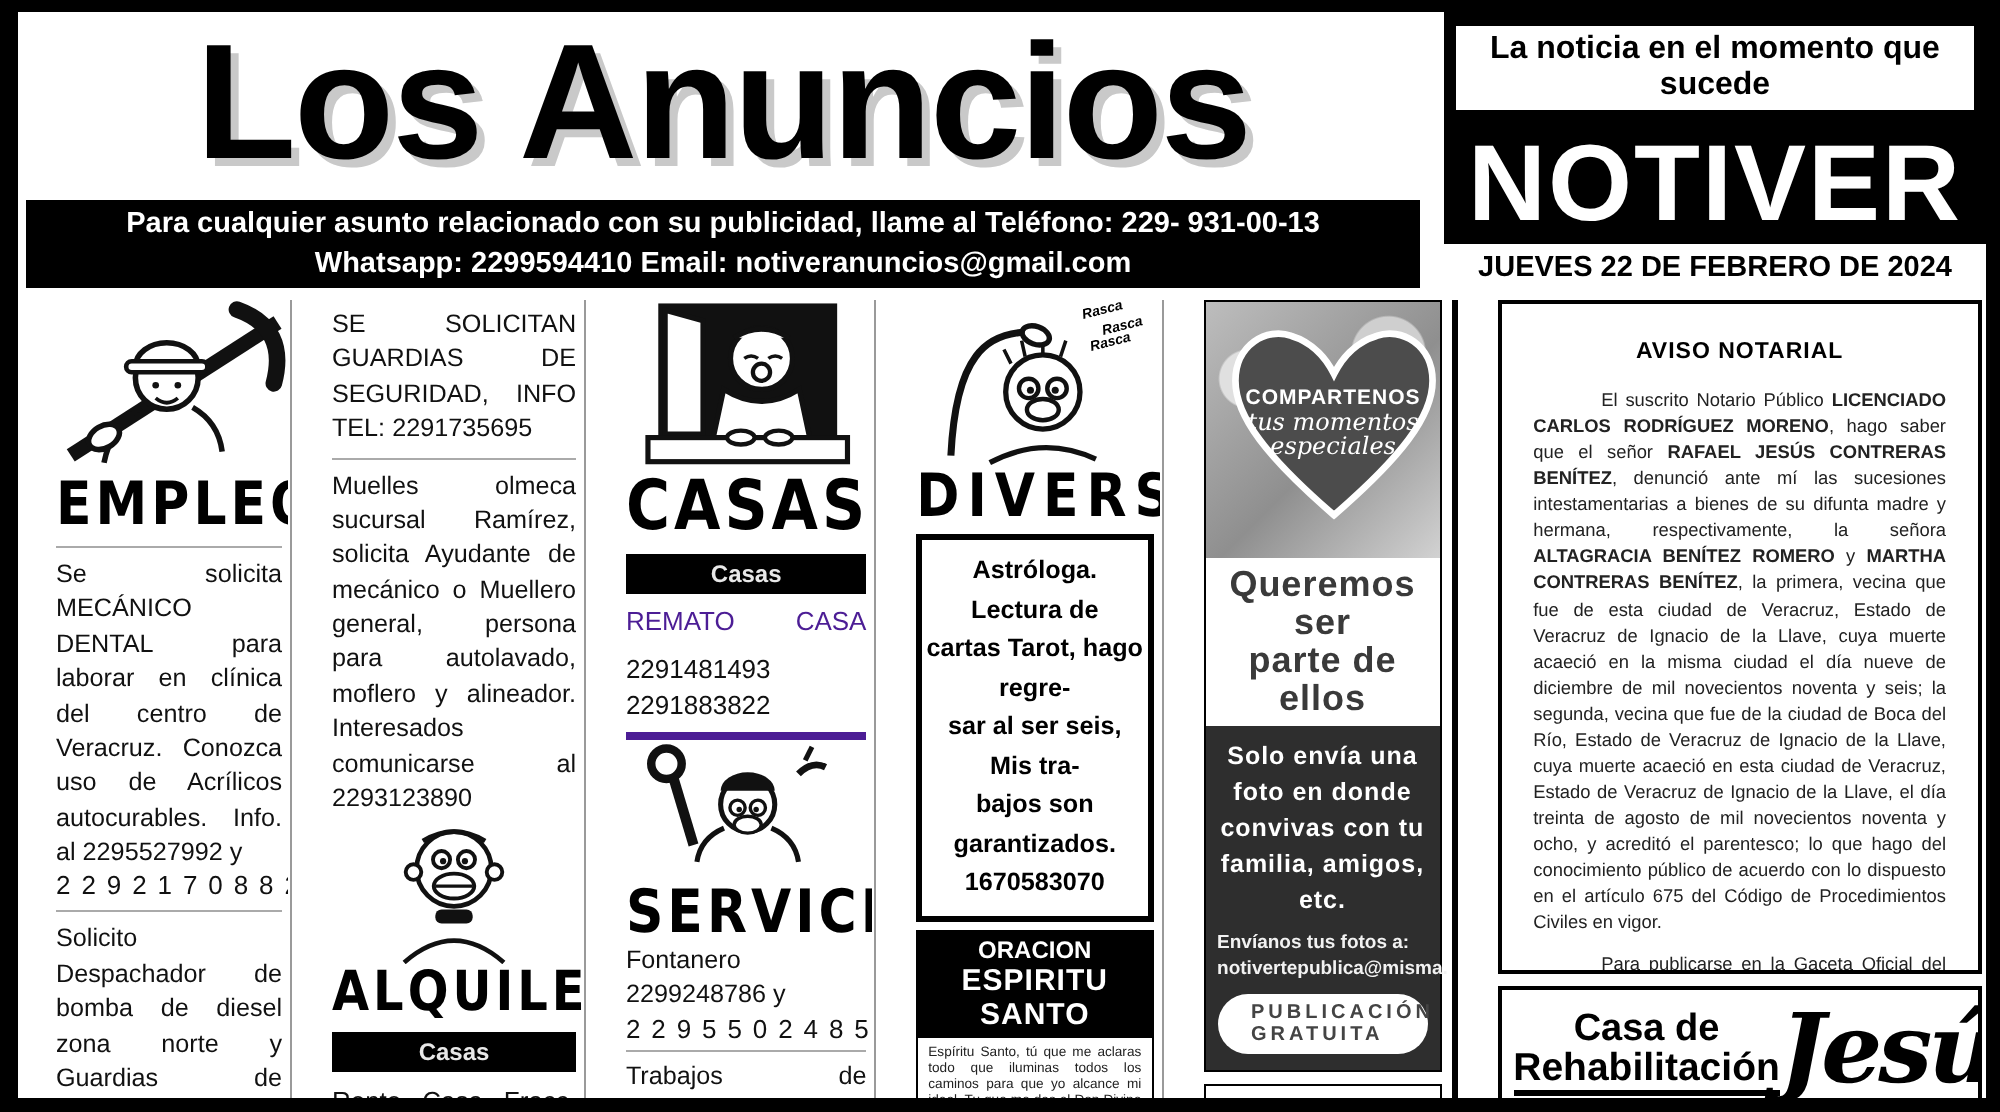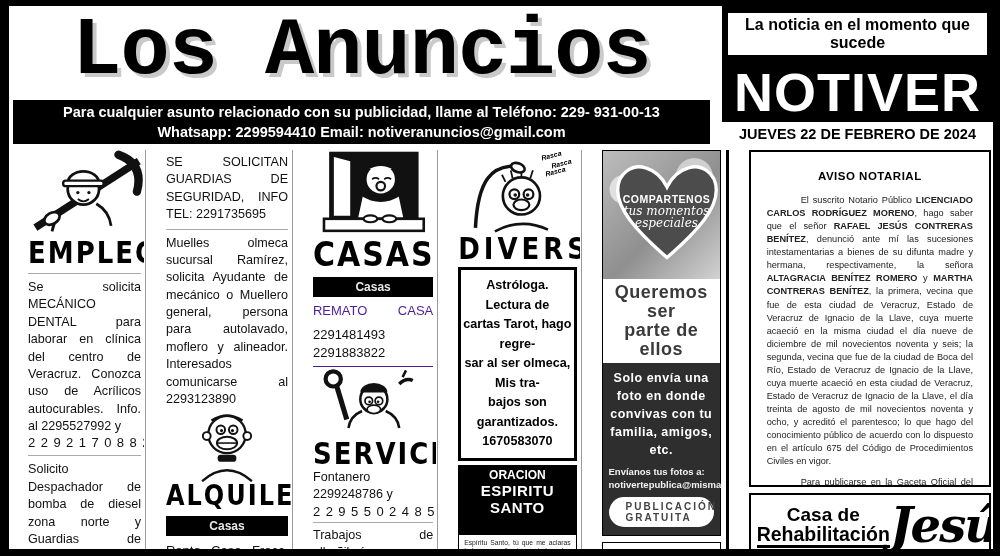--- a/index.html
+++ b/index.html
@@ -7,21 +7,21 @@
   .page { position:absolute; left:0; top:0; width:1000px; height:556px; background:#fff; overflow:hidden; }
   .frame { position:absolute; background:#000; z-index:40; }
   .frame.top{left:0;top:0;width:1000px;height:6px;}
   .frame.left{left:0;top:0;width:9px;height:556px;}
   .frame.right{right:0;top:0;width:7px;height:556px;}
   .frame.bottom{left:0;bottom:0;width:1000px;height:7px;}
 
   
   .masthead { position:absolute; left:9px; top:6px; width:705px; height:142px; background:#fff; }
   .mast-title { text-align:center; font-size:82px; font-weight:800; letter-spacing:-1px; line-height:92px; color:#000;
-                text-shadow:4px 4px 0 #c9c9c9; font-family:Liberation Mono, monospace; }
+                text-shadow:4px 4px 0 #c9c9c9; font-family:Liberation Sans, sans-serif; }
   .contact-bar { position:absolute; left:4px; right:4px; bottom:4px; height:44px; background:#000; color:#fff;
                  display:flex; flex-direction:column; justify-content:center; text-align:center; }
   .contact-bar div { font-size:14.5px; font-weight:bold; line-height:20px; }
 
   .notiver-box { position:absolute; left:722px; top:6px; width:271px; height:116px; background:#000; padding:7px 6px 6px 6px; }
   .notiver-tagline { background:#fff; color:#000; font-size:16px; font-weight:bold; text-align:center; border-radius:0; padding:3px 0; }
   .notiver-brand { color:#fff; font-size:54px; font-weight:800; text-align:center; letter-spacing:1px; line-height:74px; }
   .date-line { position:absolute; left:722px; top:126px; width:271px; text-align:center; font-size:14.5px; font-weight:bold; color:#000; }
 
   
@@ -34,21 +34,21 @@
   .ad { font-size:12.6px; line-height:1.38; text-align:justify; color:#111; }
   .phone-spaced { font-size:13px; letter-spacing:0.42em; white-space:nowrap; color:#111; }
   .rule { border-top:1px solid #aaa; margin:5px 0; }
   .bar { background:#000; color:#e8e8e8; font-size:12px; font-weight:bold; text-align:center; padding:3px 0; margin:6px 0; }
   .cartoon { display:block; margin:0 auto; }
 
   
   .astro-box { border:2px solid #000; box-shadow:0 0 0 1px #000; margin:4px 1px; padding:6px 2px; text-align:center; }
   .astro-box div { font-size:12.6px; font-weight:bold; line-height:19.5px; }
   .oracion-box { border:1px solid #000; margin-top:5px; }
-  .oracion-head { background:#000; color:#fff; text-align:center; padding:2px 0 19px; }
+  .oracion-head { background:#000; color:#fff; text-align:center; padding:2px 0 3px; }
   .oracion-head .l1 { font-size:12px; font-weight:bold; }
   .oracion-head .l2 { font-size:15px; font-weight:800; letter-spacing:0.5px; }
   .oracion-text { font-size:6.8px; line-height:1.18; text-align:justify; padding:4px 5px 2px; color:#222; }
 
   
   .share-box { border:1px solid #000; }
   .photo { position:relative; height:128px; background:
            radial-gradient(circle at 78% 20%, #cfcfcf 0 18px, transparent 19px),
            radial-gradient(circle at 18% 30%, #e0e0e0 0 14px, transparent 15px),
            linear-gradient(135deg,#bdbdbd,#8f8f8f 55%,#d2d2d2); overflow:hidden; }
@@ -164,21 +164,21 @@
         <rect x="8" y="80" width="116" height="14" fill="#fff" stroke="#111" stroke-width="3"></rect>
         <ellipse cx="62" cy="80" rx="8" ry="4" fill="#fff" stroke="#111" stroke-width="2.5"></ellipse>
         <ellipse cx="84" cy="80" rx="8" ry="4" fill="#fff" stroke="#111" stroke-width="2.5"></ellipse>
       </svg>
       <div class="sec-title" style="font-size:30px;">CASAS</div>
       <div class="bar">Casas</div>
       <div style="display:flex; justify-content:space-between; font-size:13px; color:#4c1d95;">
         <span>REMATO</span>
         <span>CASA</span>
       </div>
-      <div class="ad" style="font-size:13px; margin-top:8px; border-bottom:1px solid #4c1d95; padding-bottom:4px;">2291481493 2291883822</div>
+      <div class="ad" style="font-size:13px; margin-top:8px; border-bottom:4px solid #4c1d95; padding-bottom:4px;">2291481493 2291883822</div>
       <svg class="cartoon" width="110" height="72" viewBox="0 0 130 85">
         <circle cx="18" cy="14" r="9" fill="none" stroke="#111" stroke-width="5"></circle>
         <line x1="22" y1="22" x2="34" y2="62" stroke="#111" stroke-width="6"></line>
         <circle cx="66" cy="38" r="16" fill="#fff" stroke="#111" stroke-width="3"></circle>
         <path d="M50,30 a16,11 0 0 1 32,0" fill="#111"></path>
         <circle cx="60" cy="40" r="4.5" fill="#fff" stroke="#111" stroke-width="2"></circle>
           <circle cx="61" cy="41" r="1.6" fill="#111"></circle>
         <circle cx="72" cy="40" r="4.5" fill="#fff" stroke="#111" stroke-width="2"></circle>
           <circle cx="71" cy="41" r="1.6" fill="#111"></circle>
         <ellipse cx="66" cy="50" rx="8" ry="5" fill="#fff" stroke="#111" stroke-width="2"></ellipse>
@@ -208,21 +208,21 @@
           <circle cx="77" cy="51" r="2" fill="#111"></circle>
         <ellipse cx="70" cy="62" rx="9" ry="6" fill="#fff" stroke="#111" stroke-width="2.5"></ellipse>
         <path d="M18,88 q2,-40 14,-56 q10,-14 32,-14" fill="none" stroke="#111" stroke-width="4"></path>
         <ellipse cx="66" cy="20" rx="8" ry="5" fill="#fff" stroke="#111" stroke-width="3" transform="rotate(20 66 20)"></ellipse>
         <path d="M40,92 q30,-16 60,-2" fill="#fff" stroke="#111" stroke-width="3"></path>
       </svg>
       <div class="sec-title" style="font-size:26px; letter-spacing:4px;">DIVERSOS</div>
       <div class="astro-box">
         <div>Astróloga. Lectura de</div>
         <div>cartas Tarot, hago regre-</div>
-        <div>sar al ser olmeca, Mis tra-</div>
+        <div>sar al ser seis, Mis tra-</div>
         <div>bajos son garantizados.</div>
         <div>1670583070</div>
       </div>
       <div class="oracion-box">
         <div class="oracion-head">
           <div class="l1">ORACION</div>
           <div class="l2">ESPIRITU SANTO</div>
         </div>
         <div class="oracion-text">Espíritu Santo, tú que me aclaras todo que iluminas todos los caminos para que yo alcance mi ideal. Tu que me das el Don Divino de perdonar y olvidar el mal. Que me hacen y que todos instantes de mi vida estás conmigo yo quiero en este corto diálogo agradecerte por todos y confirmar una vez más que nunca quiero separarme de ti, por mayor que sea la ilusión material. Deseo estar contigo y todos mis seres queridos en la Gloria perpetua. Gracias por tu misericordia para conmigo y los míos. (La persona deberá rezar esta oración tres días seguidos sin decir el pedido y a los tres días recibirá la Gracia por mas difícil que sea).</div>
 

